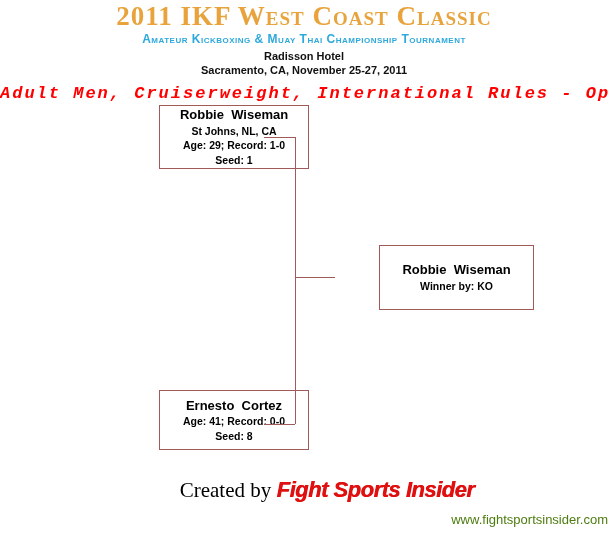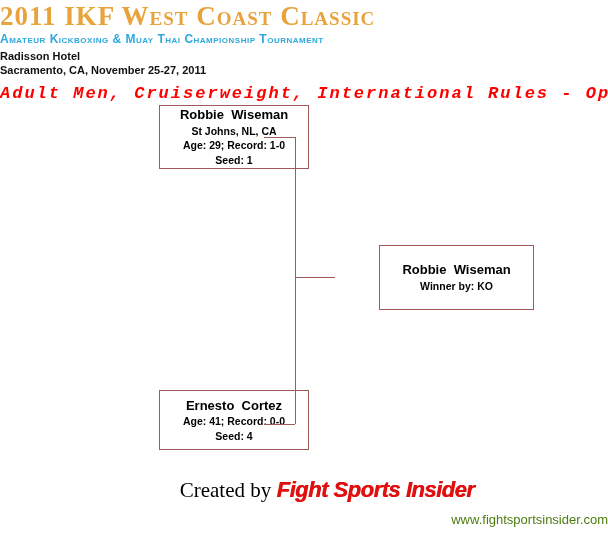--- a/index.html
+++ b/index.html
@@ -6,21 +6,21 @@
   .page {
     position: relative;
     width: 608px;
     height: 545px;
     background: #ffffff;
     font-family: "Liberation Sans", sans-serif;
     overflow: hidden;
   }
 
   
-  .header { position: absolute; top: 0; left: 0; width: 100%; }
+  .header { position: absolute; top: 0; left: 0; width: 100%; text-align: center; }
   .title {
     margin-top: 2px;
     font-family: "Liberation Serif", serif;
     font-weight: bold;
     font-variant: small-caps;
     font-size: 27px;
     letter-spacing: 1px;
     color: var(--title-color, #E8A33C);
     line-height: 1.05;
   }
@@ -136,21 +136,21 @@
   <div class="fighter-box box-top">
     <div class="fighter-name">Robbie  Wiseman</div>
     <div class="fighter-line">St Johns, NL, CA</div>
     <div class="fighter-line">Age: 29; Record: 1-0</div>
     <div class="fighter-line">Seed: 1</div>
   </div>
 
   <div class="fighter-box box-bottom">
     <div class="fighter-name">Ernesto  Cortez</div>
     <div class="fighter-line">Age: 41; Record: 0-0</div>
-    <div class="fighter-line">Seed: 4</div>
+    <div class="fighter-line">Seed: 8</div>
   </div>
 
   <div class="fighter-box box-winner">
     <div class="fighter-name">Robbie  Wiseman</div>
     <div class="fighter-line">Winner by: KO</div>
   </div>
 
   <div class="line line-top-h"></div>
   <div class="line line-vert"></div>
   <div class="line line-bottom-h"></div>

